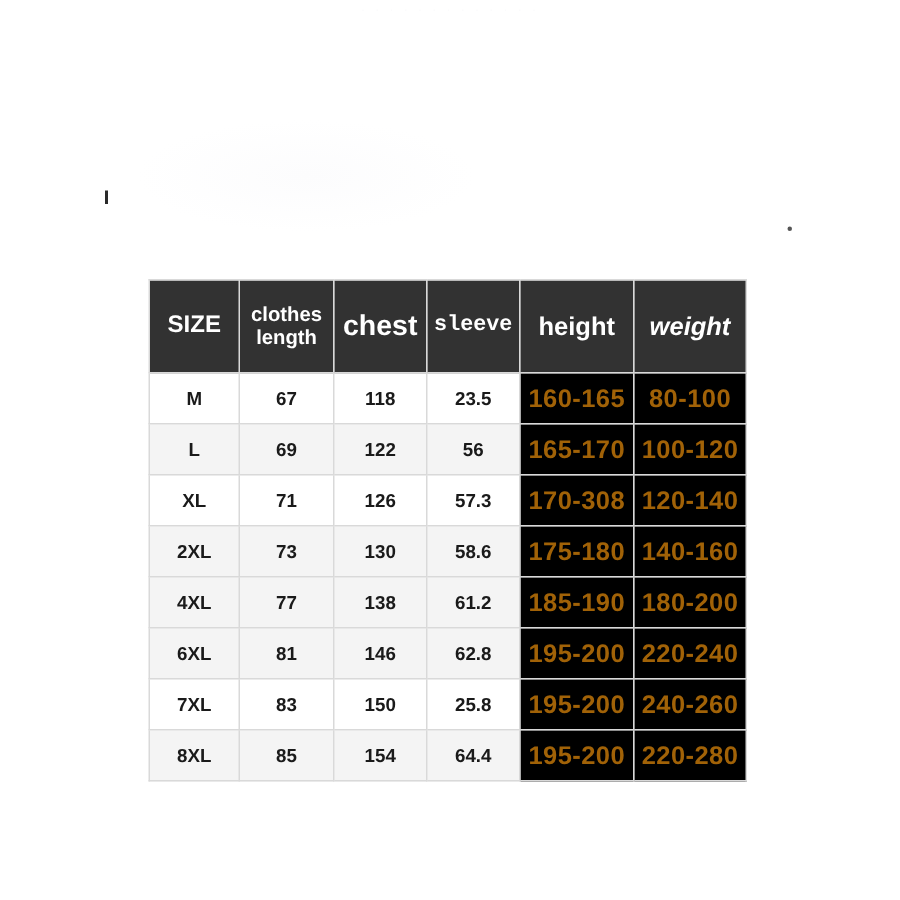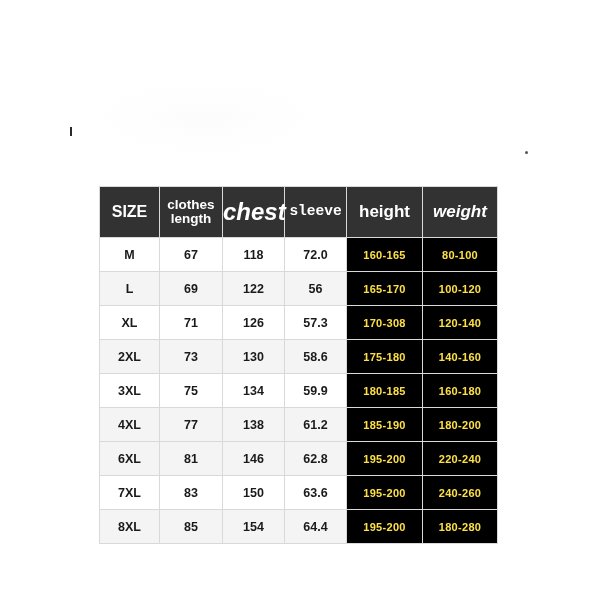--- a/index.html
+++ b/index.html
@@ -94,48 +94,48 @@
 
   
   col.col-size         { width: 60px; }
   col.col-clothes      { width: 63px; }
   col.col-chest        { width: 62px; }
   col.col-sleeve       { width: 62px; }
   col.col-height       { width: 76px; }
   col.col-weight       { width: 75px; }
 
   
-  thead tr { height: 51px; }
+  thead tr { height: 62px; }
   thead th {
     background: #323232;
     color: #ffffff;
     border: 1px solid #3d3d3d;
     font-weight: normal;
     line-height: 1.05;
   }
   th.h-size    { font-size: 16px; }
   th.h-clothes { font-size: 13.5px; }
-  th.h-chest   { font-size: 24px; font-style: italic; }
+  th.h-chest   { font-size: 19px; }
   th.h-sleeve  { font-size: 14.5px; font-family: Liberation Mono, monospace; }
   th.h-height  { font-size: 17px; }
   th.h-weight  { font-size: 17px; font-style: italic; }
   th.h-clothes .hl { display: block; }
 
   
   tbody tr { height: 34px; }
   tbody tr.row-odd  td.light-cell { background: #ffffff; }
   tbody tr.row-even td.light-cell { background: #f4f4f4; }
   td.light-cell {
     color: #1a1a1a;
     font-size: 12.5px;
   }
   td.dark-cell {
     background: #000000;
-    color: #fde047;
-    font-size: 11px;
+    color: #a16207;
+    font-size: 17px;
     border: 1px solid #2e2e2e;
     letter-spacing: 0.3px;
   }
 </style>
 </head>
 <body>
 
 <div id="top-artifact-text">· · ·   · · · · ·   · · ·   · ·</div>
 
 <div id="upper-blank-area">
@@ -166,21 +166,21 @@
         <th class="h-sleeve">sleeve</th>
         <th class="h-height">height</th>
         <th class="h-weight">weight</th>
       </tr>
     </thead>
     <tbody id="size-chart-body">
         <tr class="row-odd">
           <td class="light-cell">M</td>
           <td class="light-cell">67</td>
           <td class="light-cell">118</td>
-          <td class="light-cell">72.0</td>
+          <td class="light-cell">23.5</td>
           <td class="dark-cell">160-165</td>
           <td class="dark-cell">80-100</td>
         </tr>
         <tr class="row-even">
           <td class="light-cell">L</td>
           <td class="light-cell">69</td>
           <td class="light-cell">122</td>
           <td class="light-cell">56</td>
           <td class="dark-cell">165-170</td>
           <td class="dark-cell">100-120</td>
@@ -194,55 +194,47 @@
           <td class="dark-cell">120-140</td>
         </tr>
         <tr class="row-even">
           <td class="light-cell">2XL</td>
           <td class="light-cell">73</td>
           <td class="light-cell">130</td>
           <td class="light-cell">58.6</td>
           <td class="dark-cell">175-180</td>
           <td class="dark-cell">140-160</td>
         </tr>
-        <tr class="row-odd">
-          <td class="light-cell">3XL</td>
-          <td class="light-cell">75</td>
-          <td class="light-cell">134</td>
-          <td class="light-cell">59.9</td>
-          <td class="dark-cell">180-185</td>
-          <td class="dark-cell">160-180</td>
-        </tr>
         <tr class="row-even">
           <td class="light-cell">4XL</td>
           <td class="light-cell">77</td>
           <td class="light-cell">138</td>
           <td class="light-cell">61.2</td>
           <td class="dark-cell">185-190</td>
           <td class="dark-cell">180-200</td>
         </tr>
         <tr class="row-even">
           <td class="light-cell">6XL</td>
           <td class="light-cell">81</td>
           <td class="light-cell">146</td>
           <td class="light-cell">62.8</td>
           <td class="dark-cell">195-200</td>
           <td class="dark-cell">220-240</td>
         </tr>
         <tr class="row-odd">
           <td class="light-cell">7XL</td>
           <td class="light-cell">83</td>
           <td class="light-cell">150</td>
-          <td class="light-cell">63.6</td>
+          <td class="light-cell">25.8</td>
           <td class="dark-cell">195-200</td>
           <td class="dark-cell">240-260</td>
         </tr>
         <tr class="row-even">
           <td class="light-cell">8XL</td>
           <td class="light-cell">85</td>
           <td class="light-cell">154</td>
           <td class="light-cell">64.4</td>
           <td class="dark-cell">195-200</td>
-          <td class="dark-cell">180-280</td>
+          <td class="dark-cell">220-280</td>
         </tr>
       </tbody>
   </table>
 </div>
 
 </body></html>

